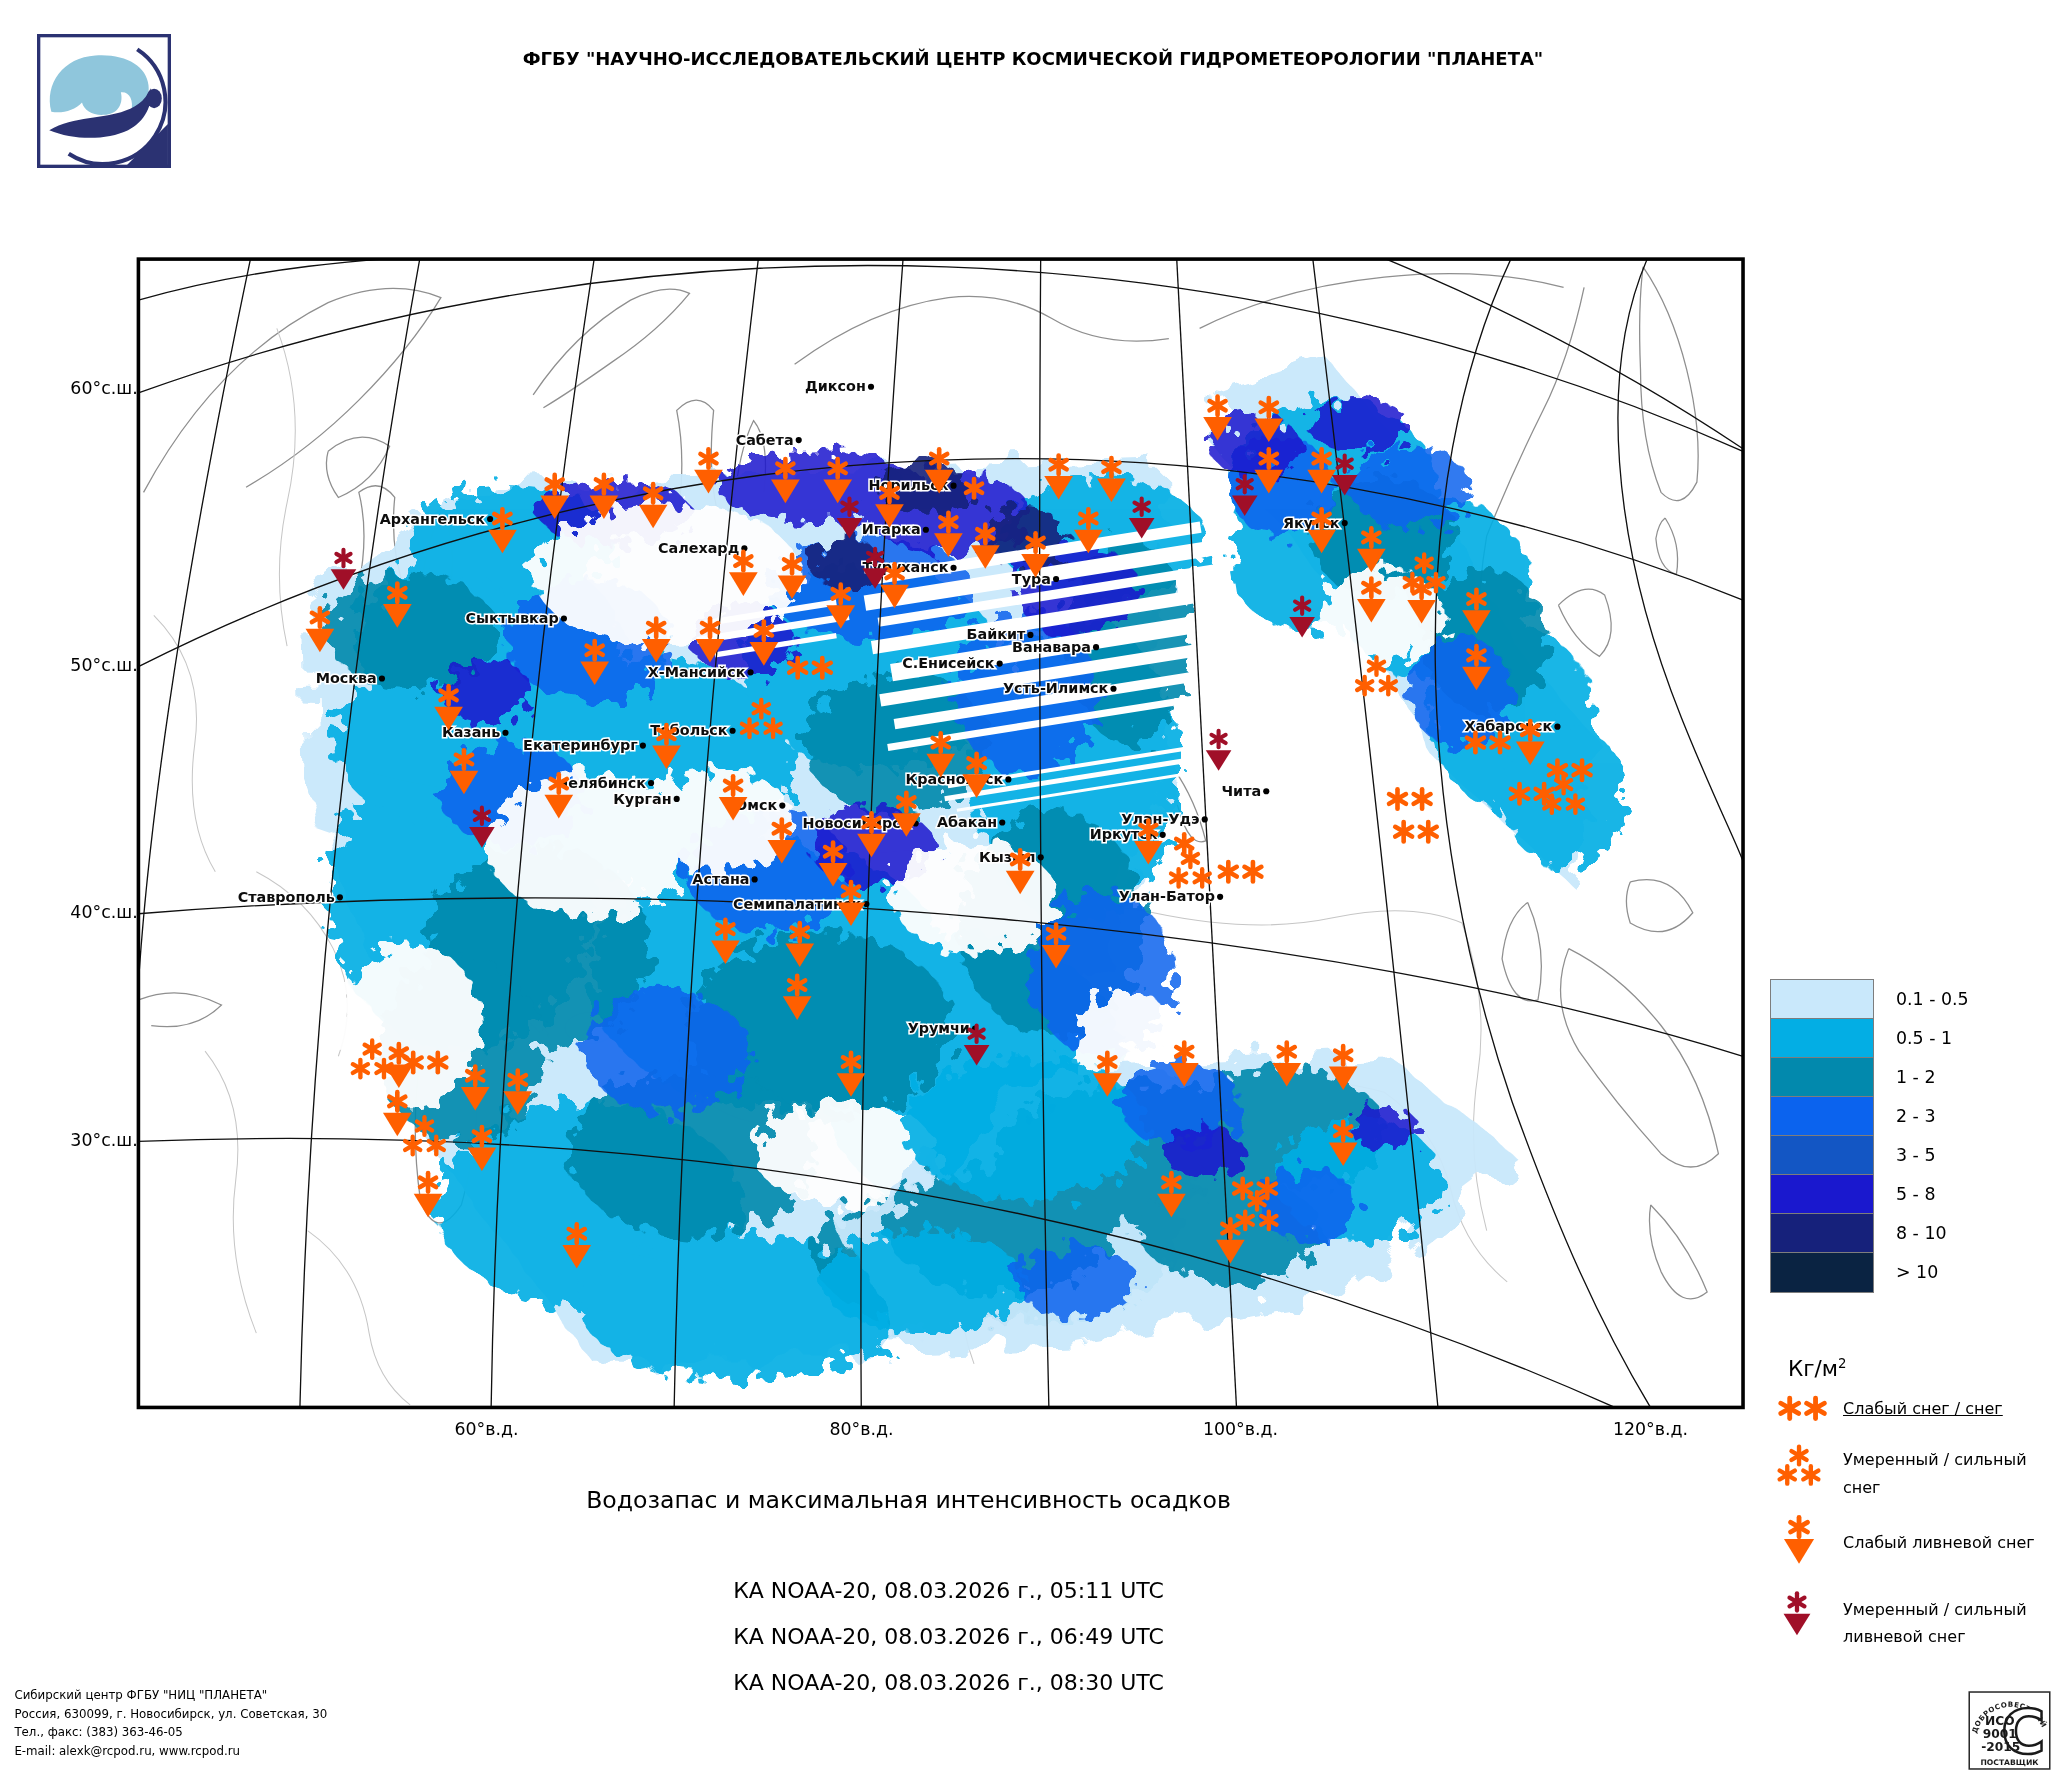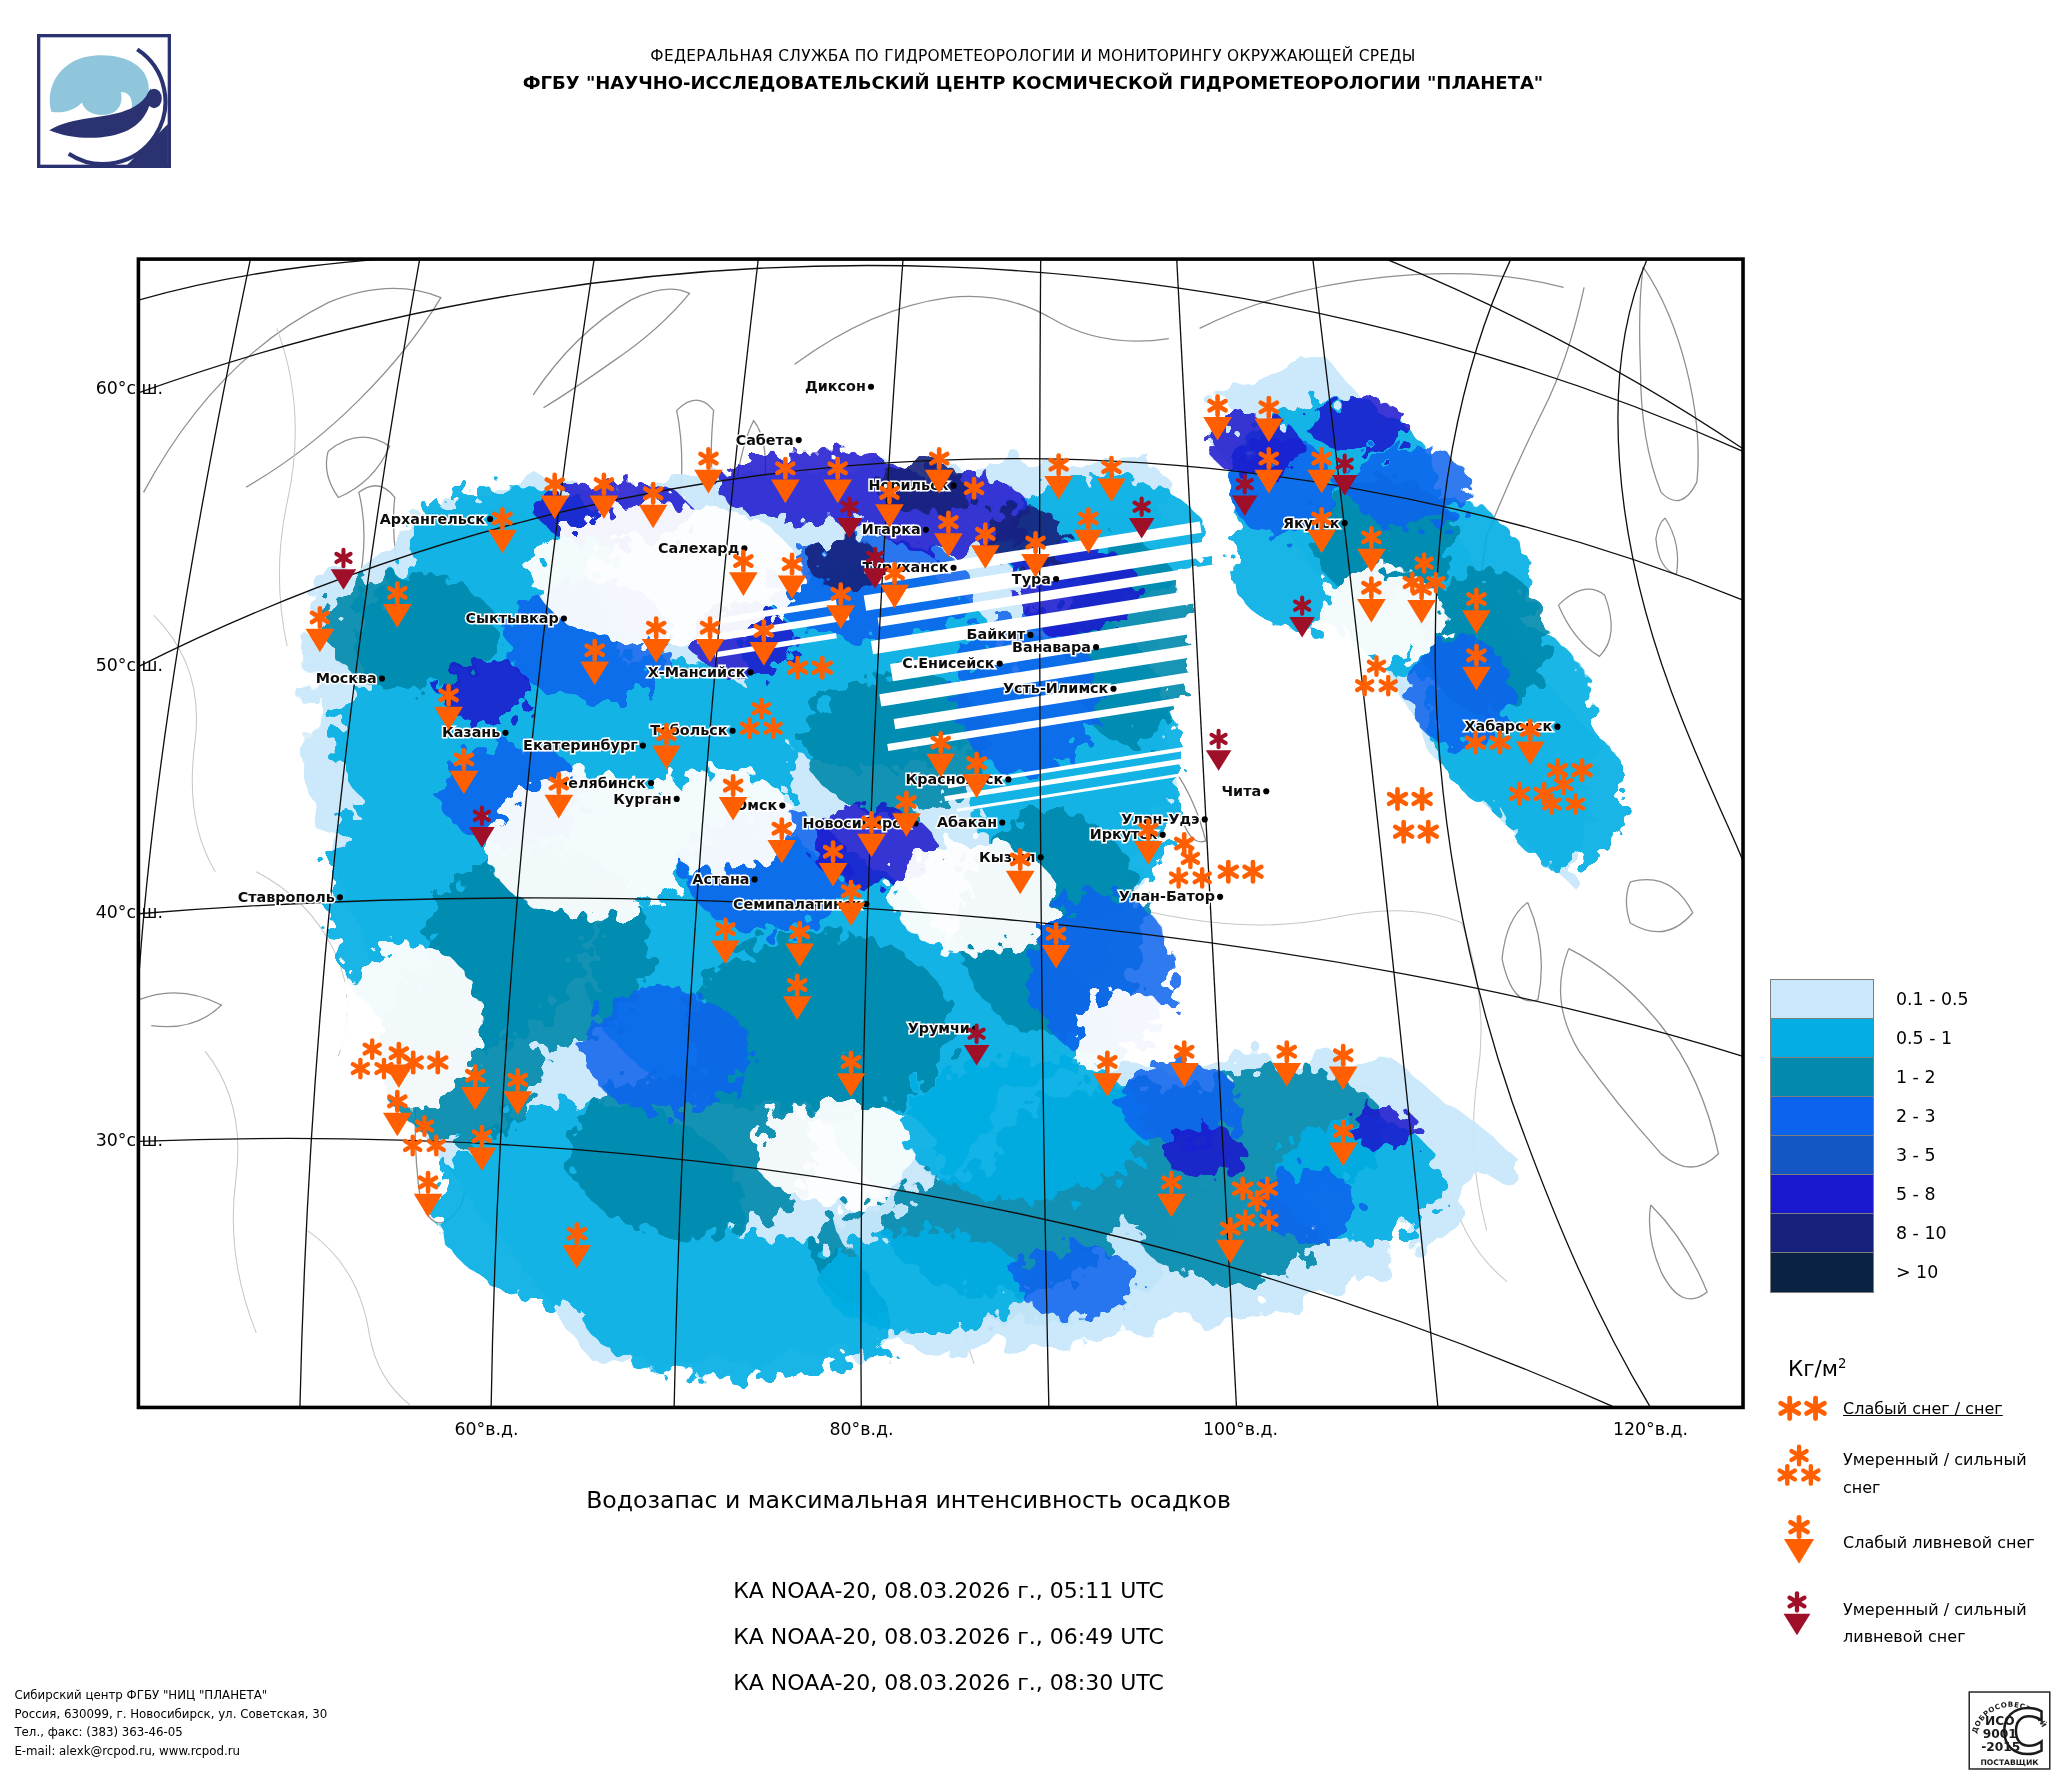--- a/index.html
+++ b/index.html
@@ -4,21 +4,21 @@
 <style>
   html,body{margin:0;padding:0;background:#fff;}
   body{width:2066px;height:1786px;position:relative;font-family:"DejaVu Sans","Liberation Sans",sans-serif;color:#000;overflow:hidden;}
   .abs{position:absolute;}
   
   .header{left:0;top:45px;width:2066px;text-align:center;line-height:1.55;}
   .header .h1{font-size:15.4px;font-weight:400;letter-spacing:0.3px;}
   .header .h2{font-size:18px;font-weight:700;}
   .header .h3{font-size:18px;font-weight:700;}
   
-  .latlab{font-size:17.4px;width:118px;text-align:right;}
+  .latlab{font-size:17.4px;width:118px;text-align:center;}
   .lonlab{font-size:17.4px;width:133px;text-align:center;}
   
   .legend-scale{left:1770px;top:980px;}
   .scale-row{position:relative;height:39px;}
   .scale-swatch{position:absolute;left:0;top:0;width:102px;height:39px;border:1.5px solid #7d7d7d;margin-top:-1.5px;box-sizing:content-box;}
   .scale-label{position:absolute;left:126px;top:9.2px;font-size:17.4px;white-space:nowrap;}
   .unit{left:1788px;top:1356px;font-size:21.5px;}
   .unit sup{font-size:13.3px;}
   .symlegend-label{font-size:16px;line-height:1.35;white-space:nowrap;}
   
@@ -36,21 +36,20 @@
     <rect x="3" y="3" width="256" height="256" fill="#ffffff" stroke="#2b3272" stroke-width="7"></rect>
     <path d="M 28 152 C 14 96 52 46 114 42 C 172 38 214 62 218 100 C 221 128 206 148 184 153 C 190 128 180 112 164 114 C 170 140 154 158 132 158 C 110 160 92 150 88 134 C 74 150 48 156 28 152 Z" fill="#8fc6dc"></path>
     <path d="M 24 188 C 72 160 132 166 172 150 C 202 140 216 122 222 106 C 228 138 210 172 178 188 C 136 208 72 208 24 188 Z" fill="#2b3272"></path>
     <path d="M 196 30 A 102 102 0 0 1 62 234" fill="none" stroke="#2b3272" stroke-width="8"></path>
     <ellipse cx="229" cy="126" rx="15" ry="19" fill="#2b3272"></ellipse>
     <path d="M 176 256 L 256 176 L 256 256 Z" fill="#2b3272"></path>
   </svg>
 </div>
 
 <div class="abs header">
-  <div class="h1">ФЕДЕРАЛЬНАЯ СЛУЖБА ПО ГИДРОМЕТЕОРОЛОГИИ И МОНИТОРИНГУ ОКРУЖАЮЩЕЙ СРЕДЫ</div>
   <div class="h2">ФГБУ "НАУЧНО-ИССЛЕДОВАТЕЛЬСКИЙ ЦЕНТР КОСМИЧЕСКОЙ ГИДРОМЕТЕОРОЛОГИИ "ПЛАНЕТА"</div>
 </div>
 
 <svg id="mapsvg" class="abs" style="left:0;top:0;" width="2066" height="1786" viewBox="0 0 4030 3483">
   <defs>
     <clipPath id="mapclip">
         <rect x="270" y="505" width="3130" height="2240"></rect>
       </clipPath>
     <filter id="rough" x="-30%" y="-30%" width="160%" height="160%">
       <feTurbulence type="fractalNoise" baseFrequency="0.012" numOctaves="3" seed="7" result="n"></feTurbulence>

